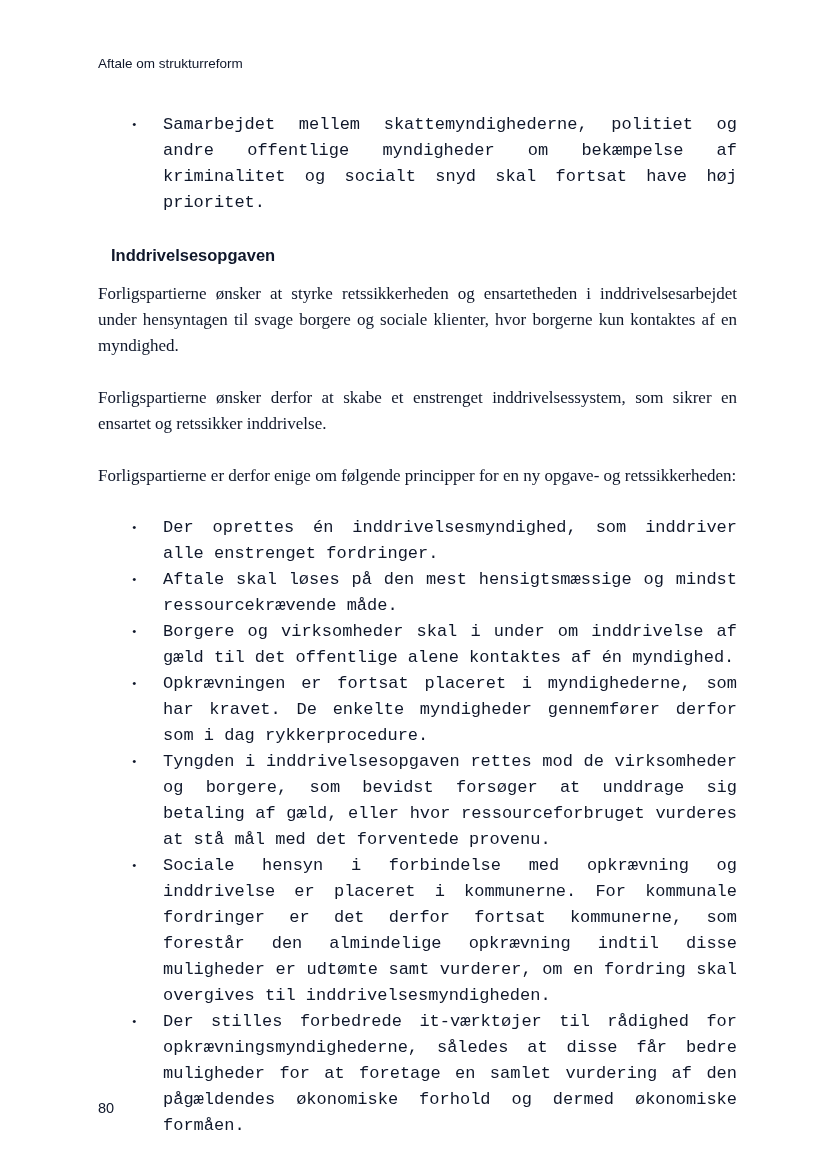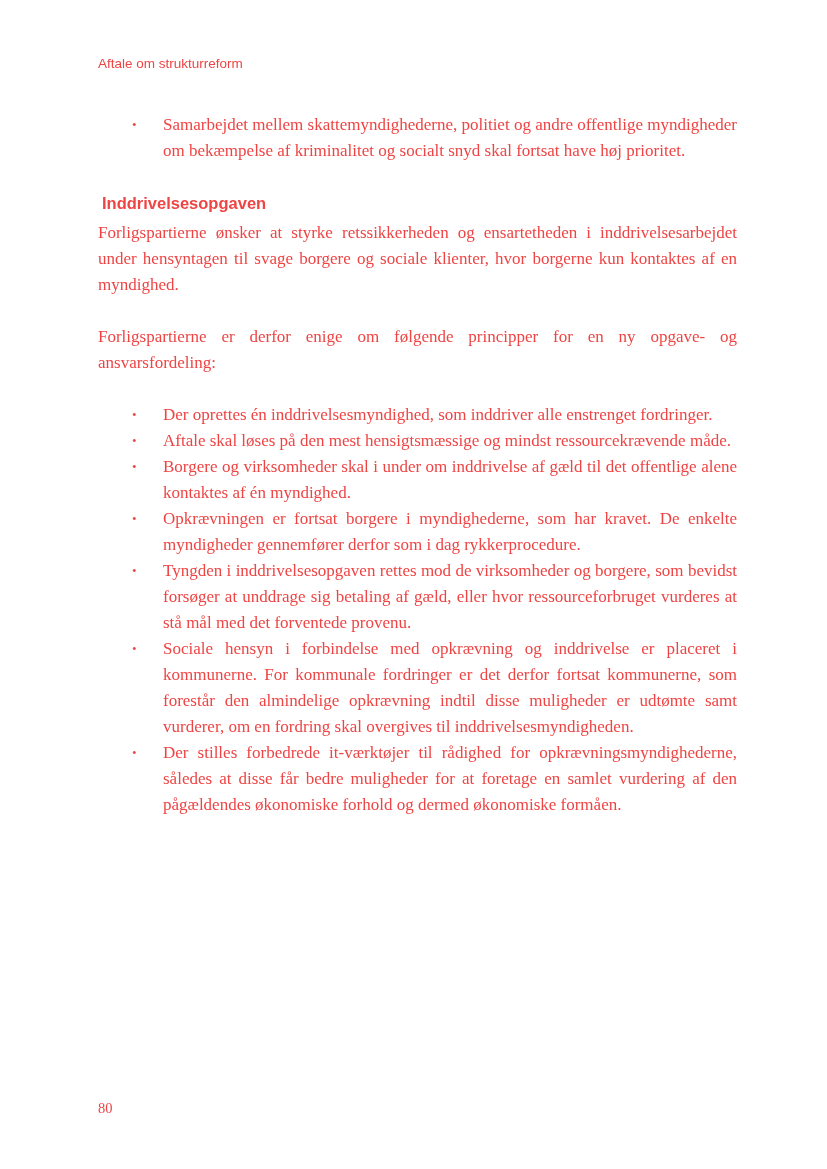--- a/index.html
+++ b/index.html
@@ -6,21 +6,21 @@
     margin: 0;
     padding: 0;
     background: #ffffff;
   }
   .page {
     position: relative;
     box-sizing: border-box;
     width: 827px;
     height: 1169px;
     background: #ffffff;
-    color: #ef4444;
+    color: #0f172a;
     padding: 56px 90px 0 98px;
     font-family: "Liberation Serif", serif;
     font-size: 17px;
     line-height: 26px;
     overflow: hidden;
   }
   .running-header {
     font-family: "Liberation Sans", sans-serif;
     font-size: 13.5px;
     line-height: 16px;
@@ -37,79 +37,81 @@
     margin: 0 0 0 34px;
   }
   .bullet-list .marker {
     flex: 0 0 31px;
     font-size: 13px;
     line-height: 26px;
   }
   .bullet-list .btxt {
     flex: 1 1 auto;
     text-align: justify;
+    font-family: Liberation Mono, monospace;
   }
   .intro-list {
     margin-bottom: 26px;
   }
   .section-heading {
     font-family: "Liberation Sans", sans-serif;
     font-size: 16.5px;
     font-weight: bold;
     line-height: 26px;
-    margin: 4px;
+    margin: 13px;
   }
   p.para {
     margin: 0 0 26px 0;
     text-align: justify;
   }
   .principles-list li { margin-bottom: 0; }
   .page-number {
     position: absolute;
     left: 98px;
     bottom: 48px;
-    font-family: Liberation Serif, serif;
+    font-family: Liberation Sans, sans-serif;
     font-size: 14.5px;
   }
 </style>
 </head>
 <body>
 
 <div class="page">
 
   <div class="running-header">Aftale om strukturreform</div>
 
   <ul class="bullet-list intro-list">
     <li>
       <span class="marker">•</span>
       <span class="btxt">Samarbejdet mellem skattemyndighederne, politiet og andre offentlige myndigheder om bekæmpelse af kriminalitet og socialt snyd skal fortsat have høj prioritet.</span>
     </li>
   </ul>
 
   <h2 class="section-heading">Inddrivelsesopgaven</h2>
 
   <p class="para">Forligspartierne ønsker at styrke retssikkerheden og ensartetheden i inddrivelsesarbejdet under hensyntagen til svage borgere og sociale klienter, hvor borgerne kun kontaktes af en myndighed.</p>
-  <p class="para">Forligspartierne er derfor enige om følgende principper for en ny opgave- og ansvarsfordeling:</p>
+  <p class="para">Forligspartierne ønsker derfor at skabe et enstrenget inddrivelsessystem, som sikrer en ensartet og retssikker inddrivelse.</p>
+  <p class="para">Forligspartierne er derfor enige om følgende principper for en ny opgave- og retssikkerheden:</p>
 
   <ul class="bullet-list principles-list">
     <li>
       <span class="marker">•</span>
       <span class="btxt">Der oprettes én inddrivelsesmyndighed, som inddriver alle enstrenget fordringer.</span>
     </li>
     <li>
       <span class="marker">•</span>
       <span class="btxt">Aftale skal løses på den mest hensigtsmæssige og mindst ressourcekrævende måde.</span>
     </li>
     <li>
       <span class="marker">•</span>
       <span class="btxt">Borgere og virksomheder skal i under om inddrivelse af gæld til det offentlige alene kontaktes af én myndighed.</span>
     </li>
     <li>
       <span class="marker">•</span>
-      <span class="btxt">Opkrævningen er fortsat borgere i myndighederne, som har kravet. De enkelte myndigheder gennemfører derfor som i dag rykkerprocedure.</span>
+      <span class="btxt">Opkrævningen er fortsat placeret i myndighederne, som har kravet. De enkelte myndigheder gennemfører derfor som i dag rykkerprocedure.</span>
     </li>
     <li>
       <span class="marker">•</span>
       <span class="btxt">Tyngden i inddrivelsesopgaven rettes mod de virksomheder og borgere, som bevidst forsøger at unddrage sig betaling af gæld, eller hvor ressourceforbruget vurderes at stå mål med det forventede provenu.</span>
     </li>
     <li>
       <span class="marker">•</span>
       <span class="btxt">Sociale hensyn i forbindelse med opkrævning og inddrivelse er placeret i kommunerne. For kommunale fordringer er det derfor fortsat kommunerne, som forestår den almindelige opkrævning indtil disse muligheder er udtømte samt vurderer, om en fordring skal overgives til inddrivelsesmyndigheden.</span>
     </li>
     <li>

